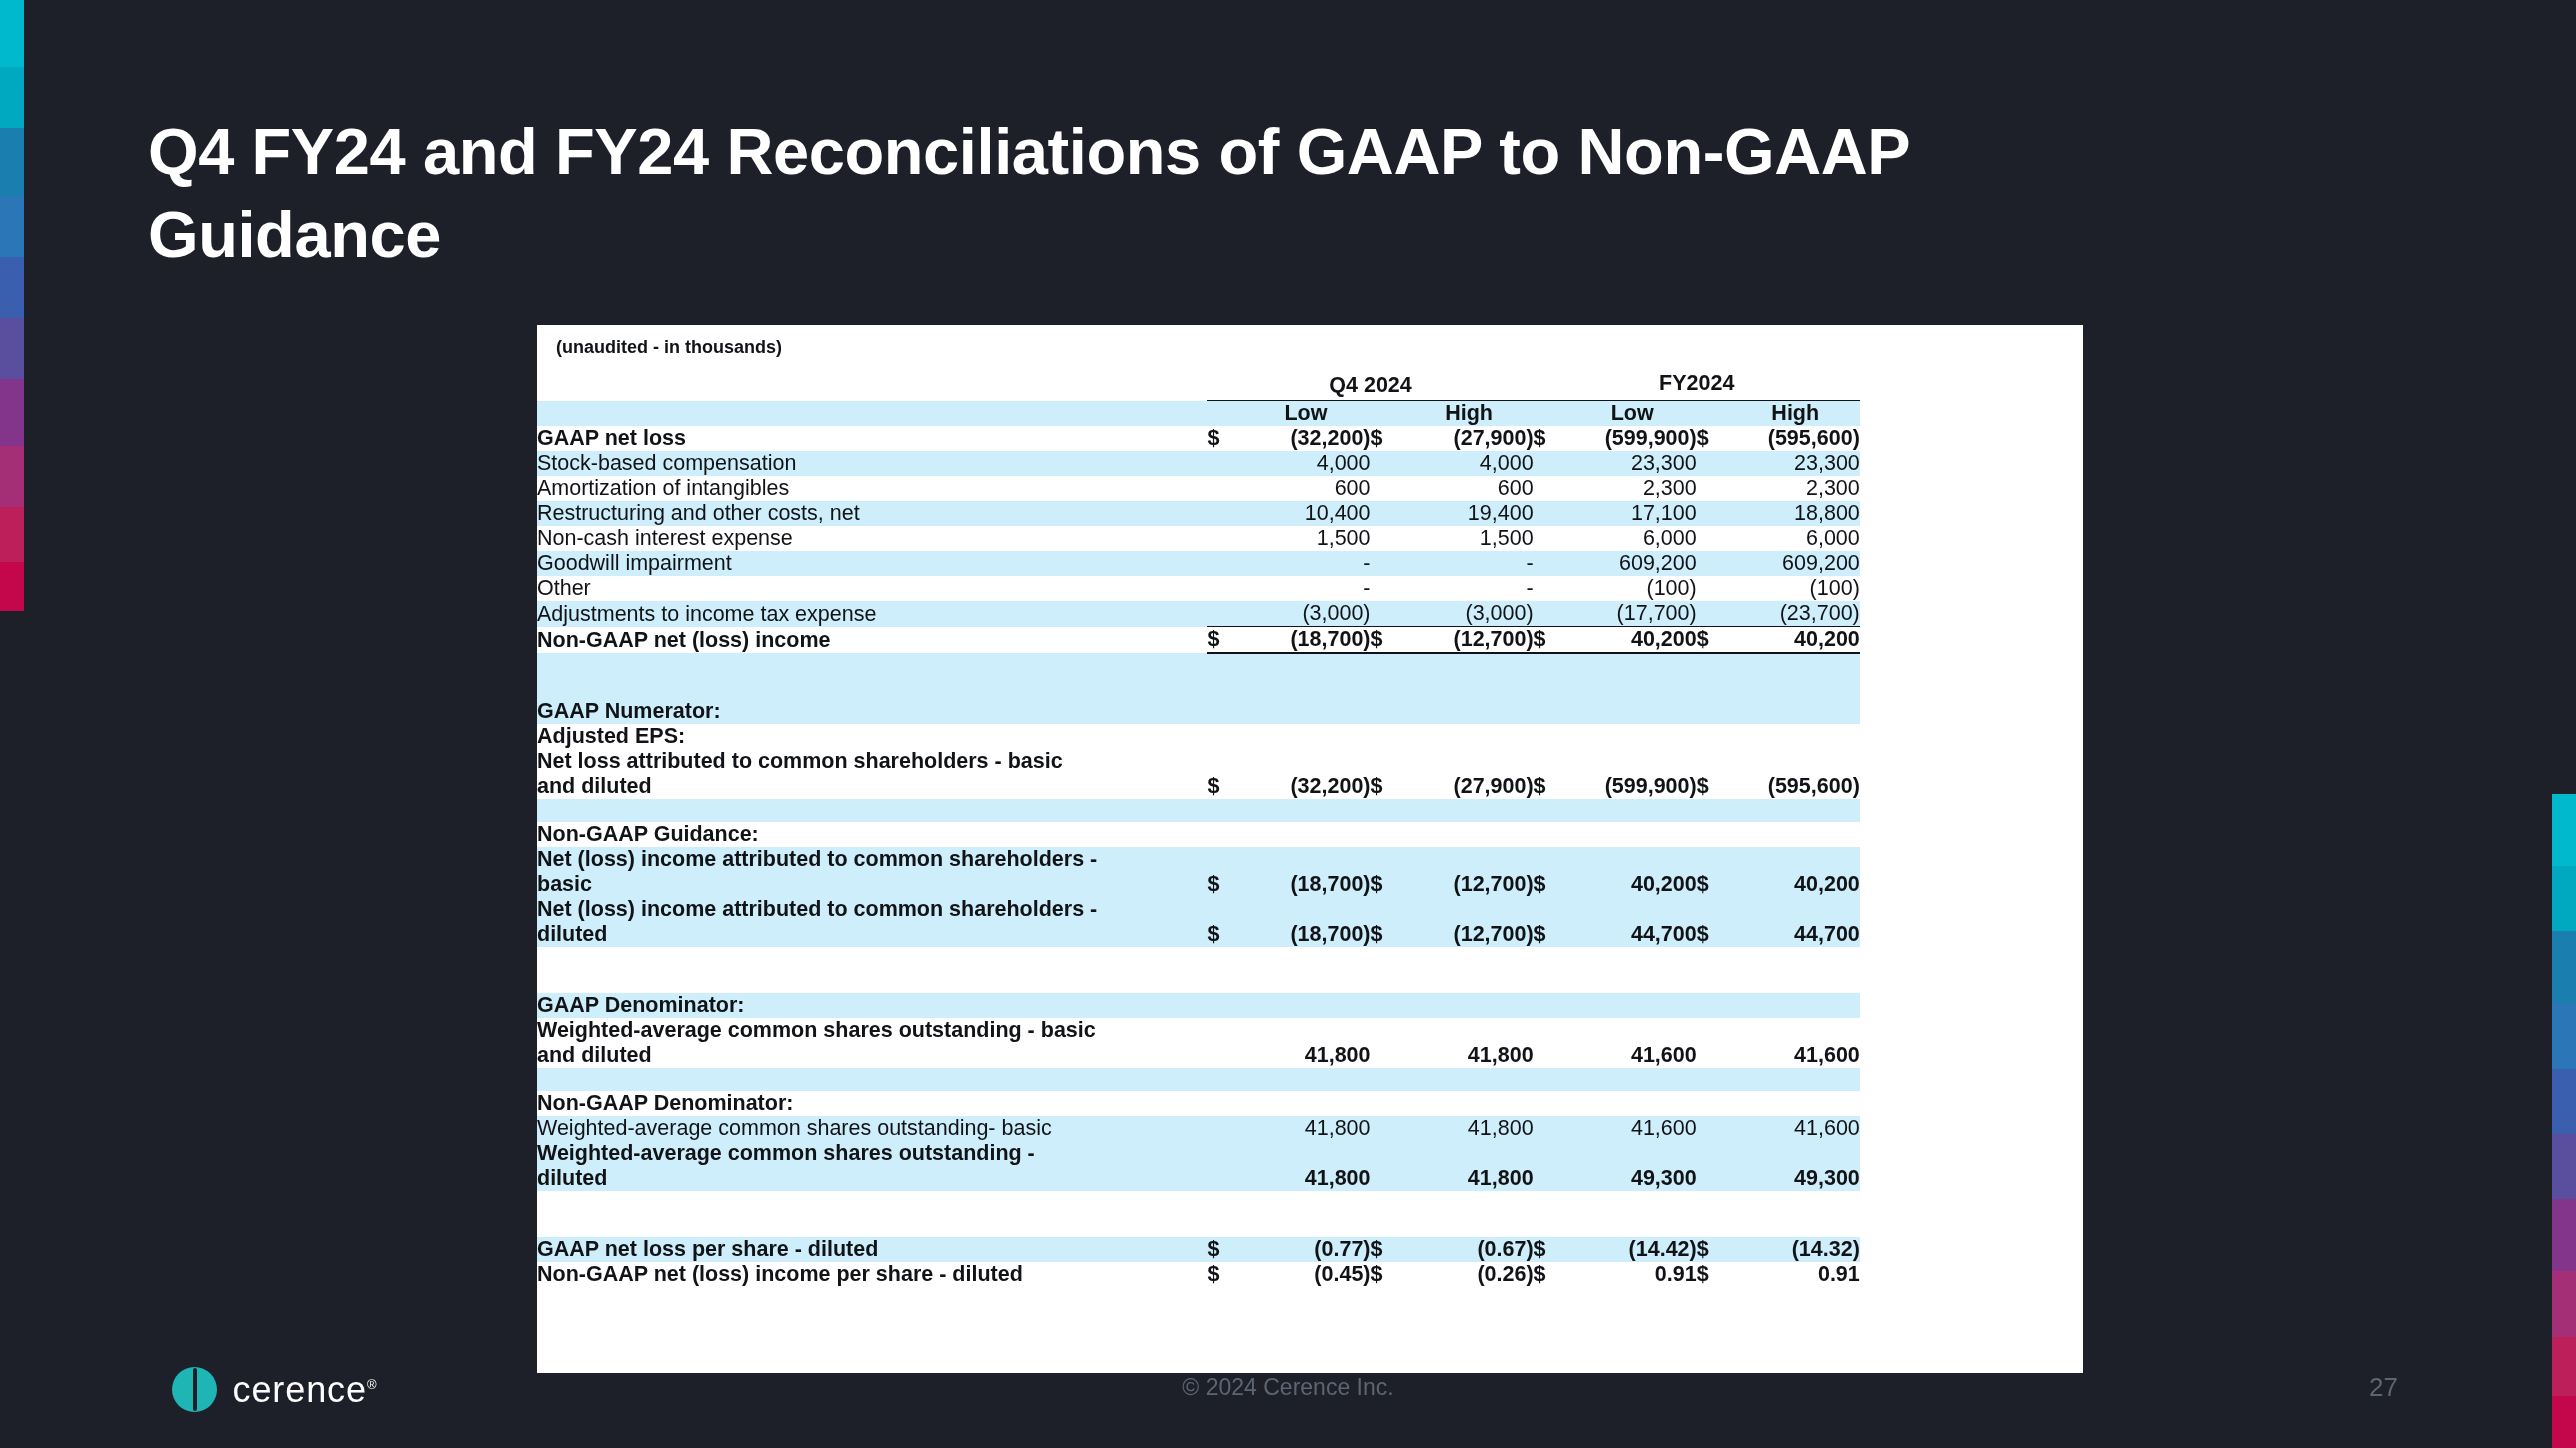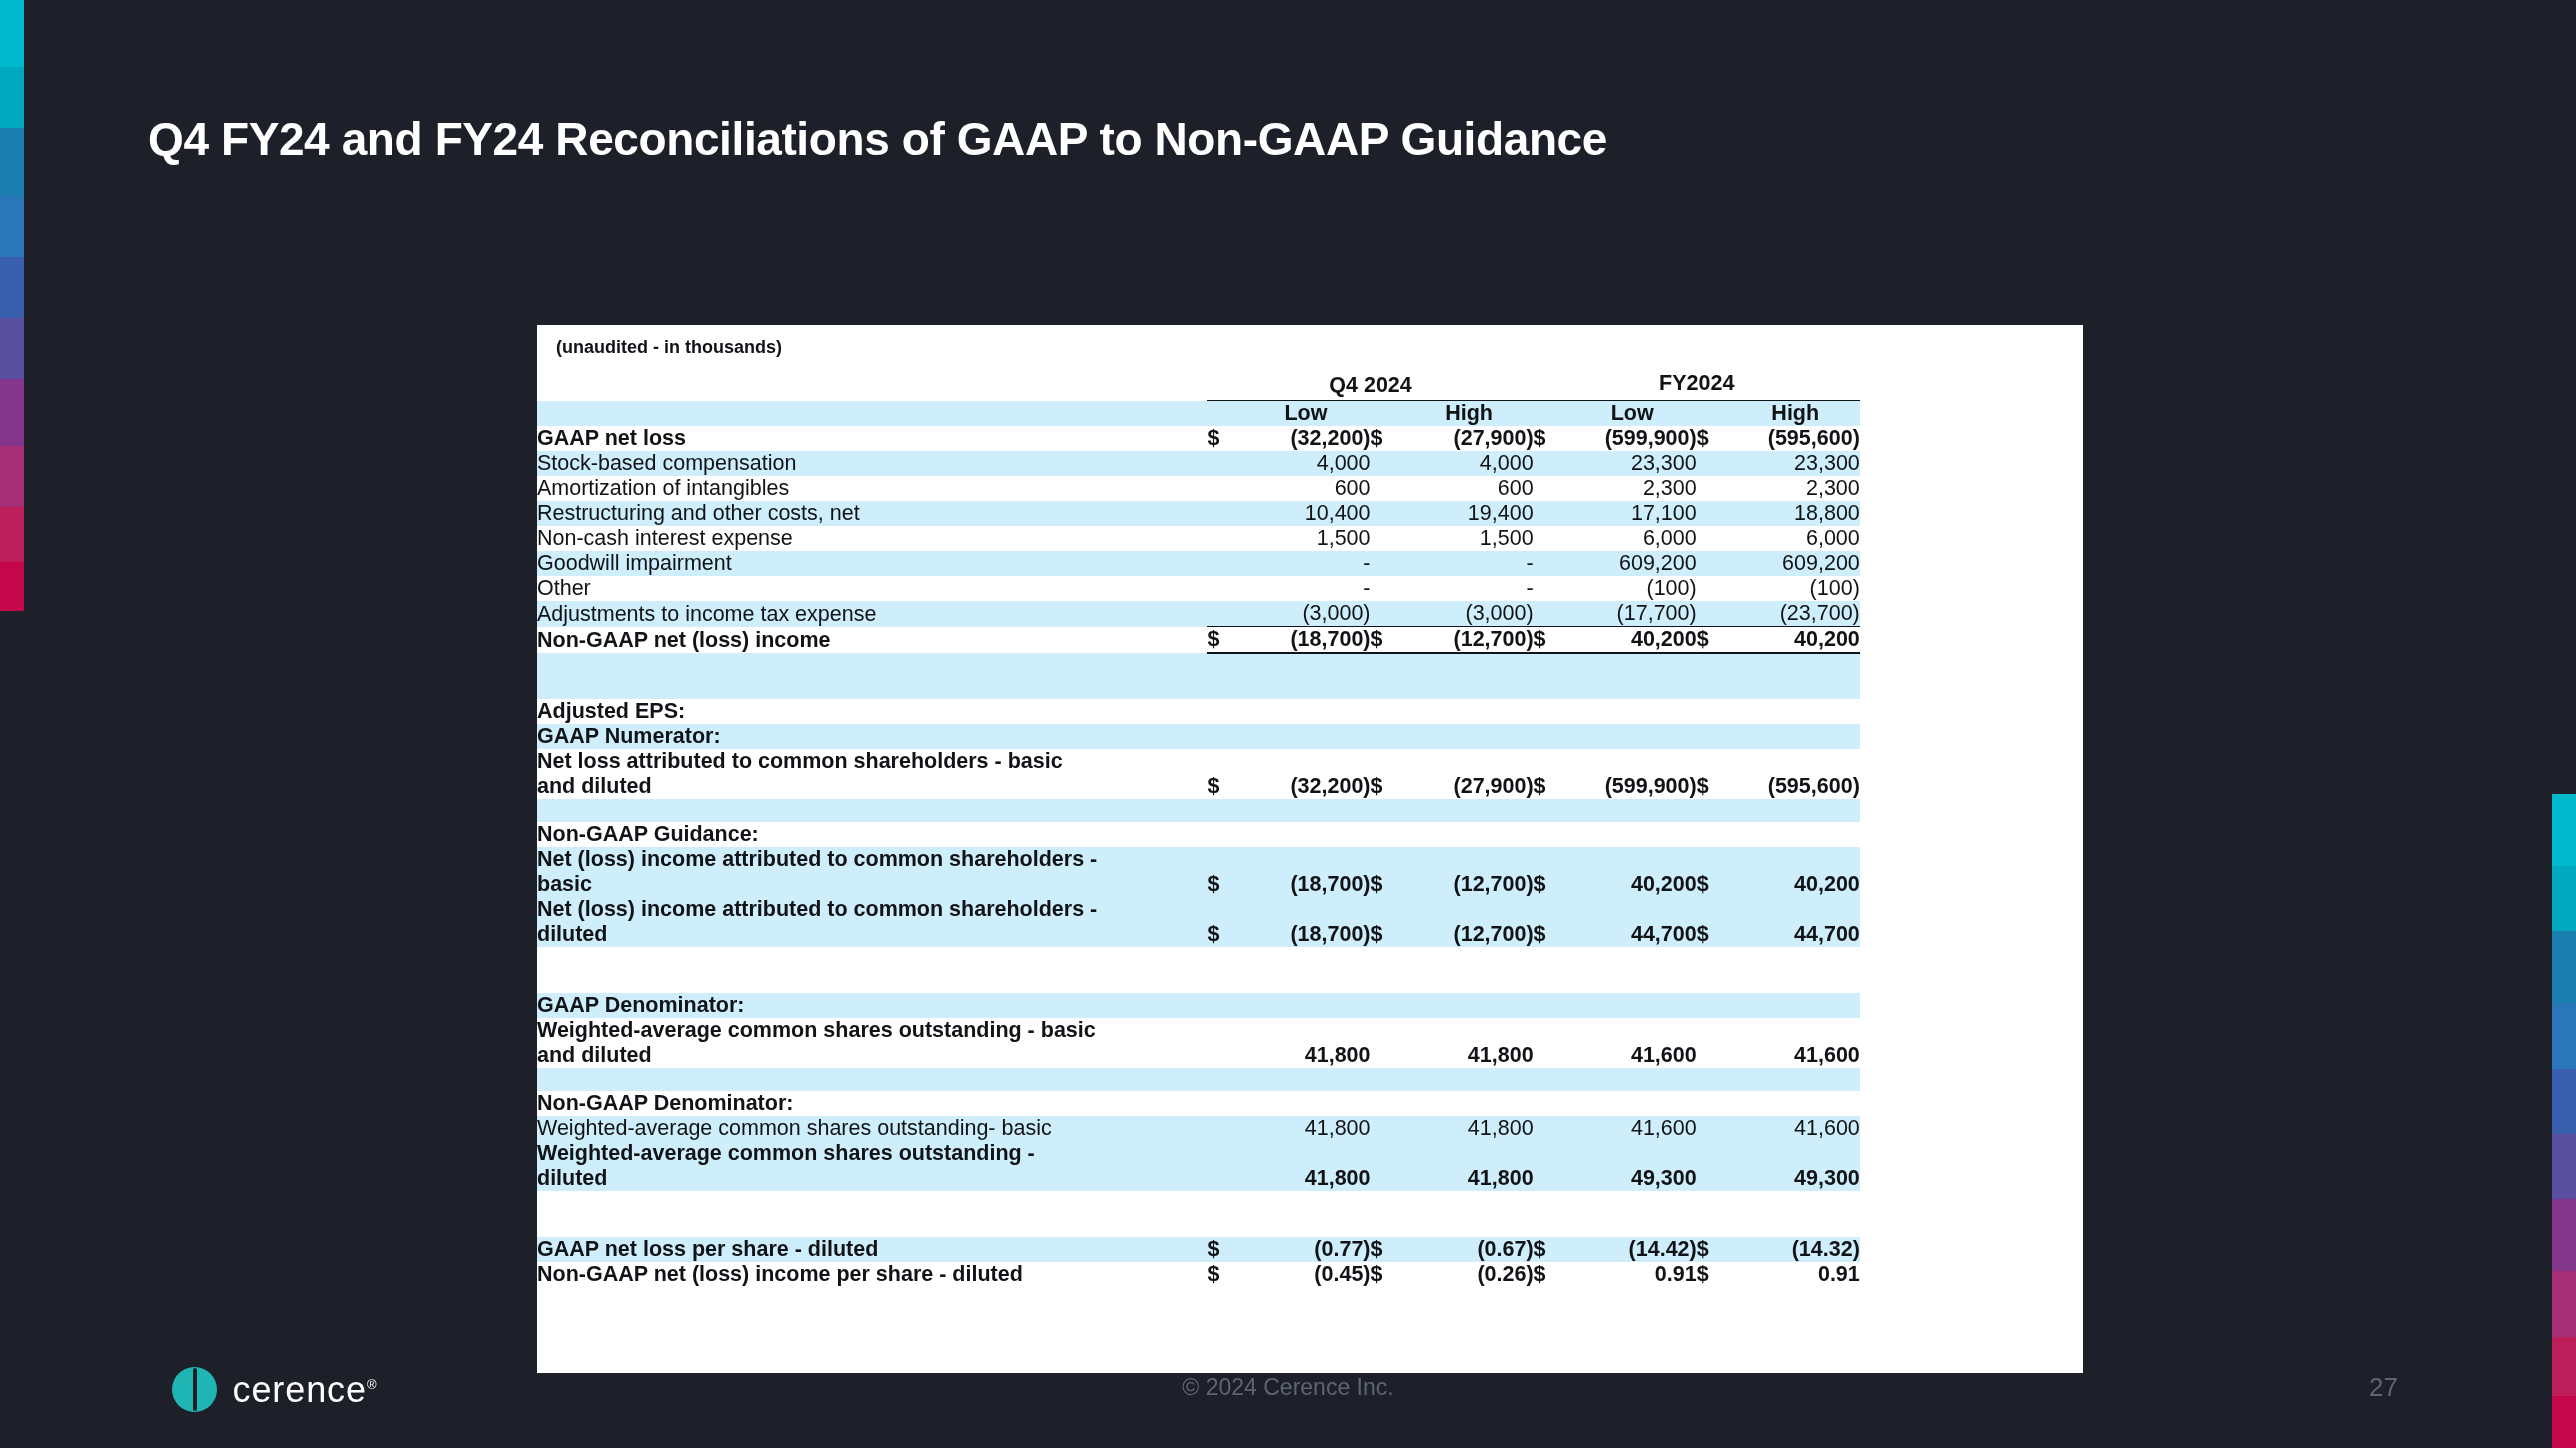--- a/index.html
+++ b/index.html
@@ -37,21 +37,21 @@
       #5a4f9e 52%, #5a4f9e 62%,
       #83358b 62%, #83358b 73%,
       #a52f76 73%, #a52f76 83%,
       #bd1f5b 83%, #bd1f5b 92%,
       #c4064a 92%, #c4064a 100%);
   }
 
   
   .title {
     position: absolute; left: 148px; top: 110px; width: 1975px;
-    color: #ffffff; font-size: 46px; font-weight: bold;
+    color: #ffffff; font-size: 65px; font-weight: bold;
     line-height: 1.28; letter-spacing: -0.4px;
   }
 
   
   .panel {
     position: absolute; left: 537px; top: 325px;
     width: 1546px; height: 1048px;
     background: #ffffff;
   }
 
@@ -274,25 +274,25 @@
             <td class="sym bold ruled-above ruled-below-dbl">$</td>
             <td class="num bold ruled-above ruled-below-dbl">40,200</td>
             <td class="sym bold ruled-above ruled-below-dbl">$</td>
             <td class="num bold ruled-above ruled-below-dbl">40,200</td>
             <td style="background: rgb(255, 255, 255);"></td>
           </tr>
           <tr class="spacer-lg">
             <td colspan="9" style="background: rgb(205, 238, 250);"></td>
             <td style="background: rgb(255, 255, 255);"></td>
           </tr>
+          <tr class="r band">
+            <td class="lbl ind1 bold" colspan="9">GAAP Numerator:</td>
+          </tr>
           <tr class="r">
             <td class="lbl bold" colspan="9">Adjusted EPS:</td>
-          </tr>
-          <tr class="r band">
-            <td class="lbl ind1 bold" colspan="9">GAAP Numerator:</td>
           </tr>
           <tr class="r r2">
             <td class="lbl ind2 bold">
               <div>Net loss attributed to common shareholders - basic</div>
               <div>and diluted</div>
             </td>
             <td class="sym bold">$</td>
             <td class="num bold">(32,200)</td>
             <td class="sym bold">$</td>
             <td class="num bold">(27,900)</td>

